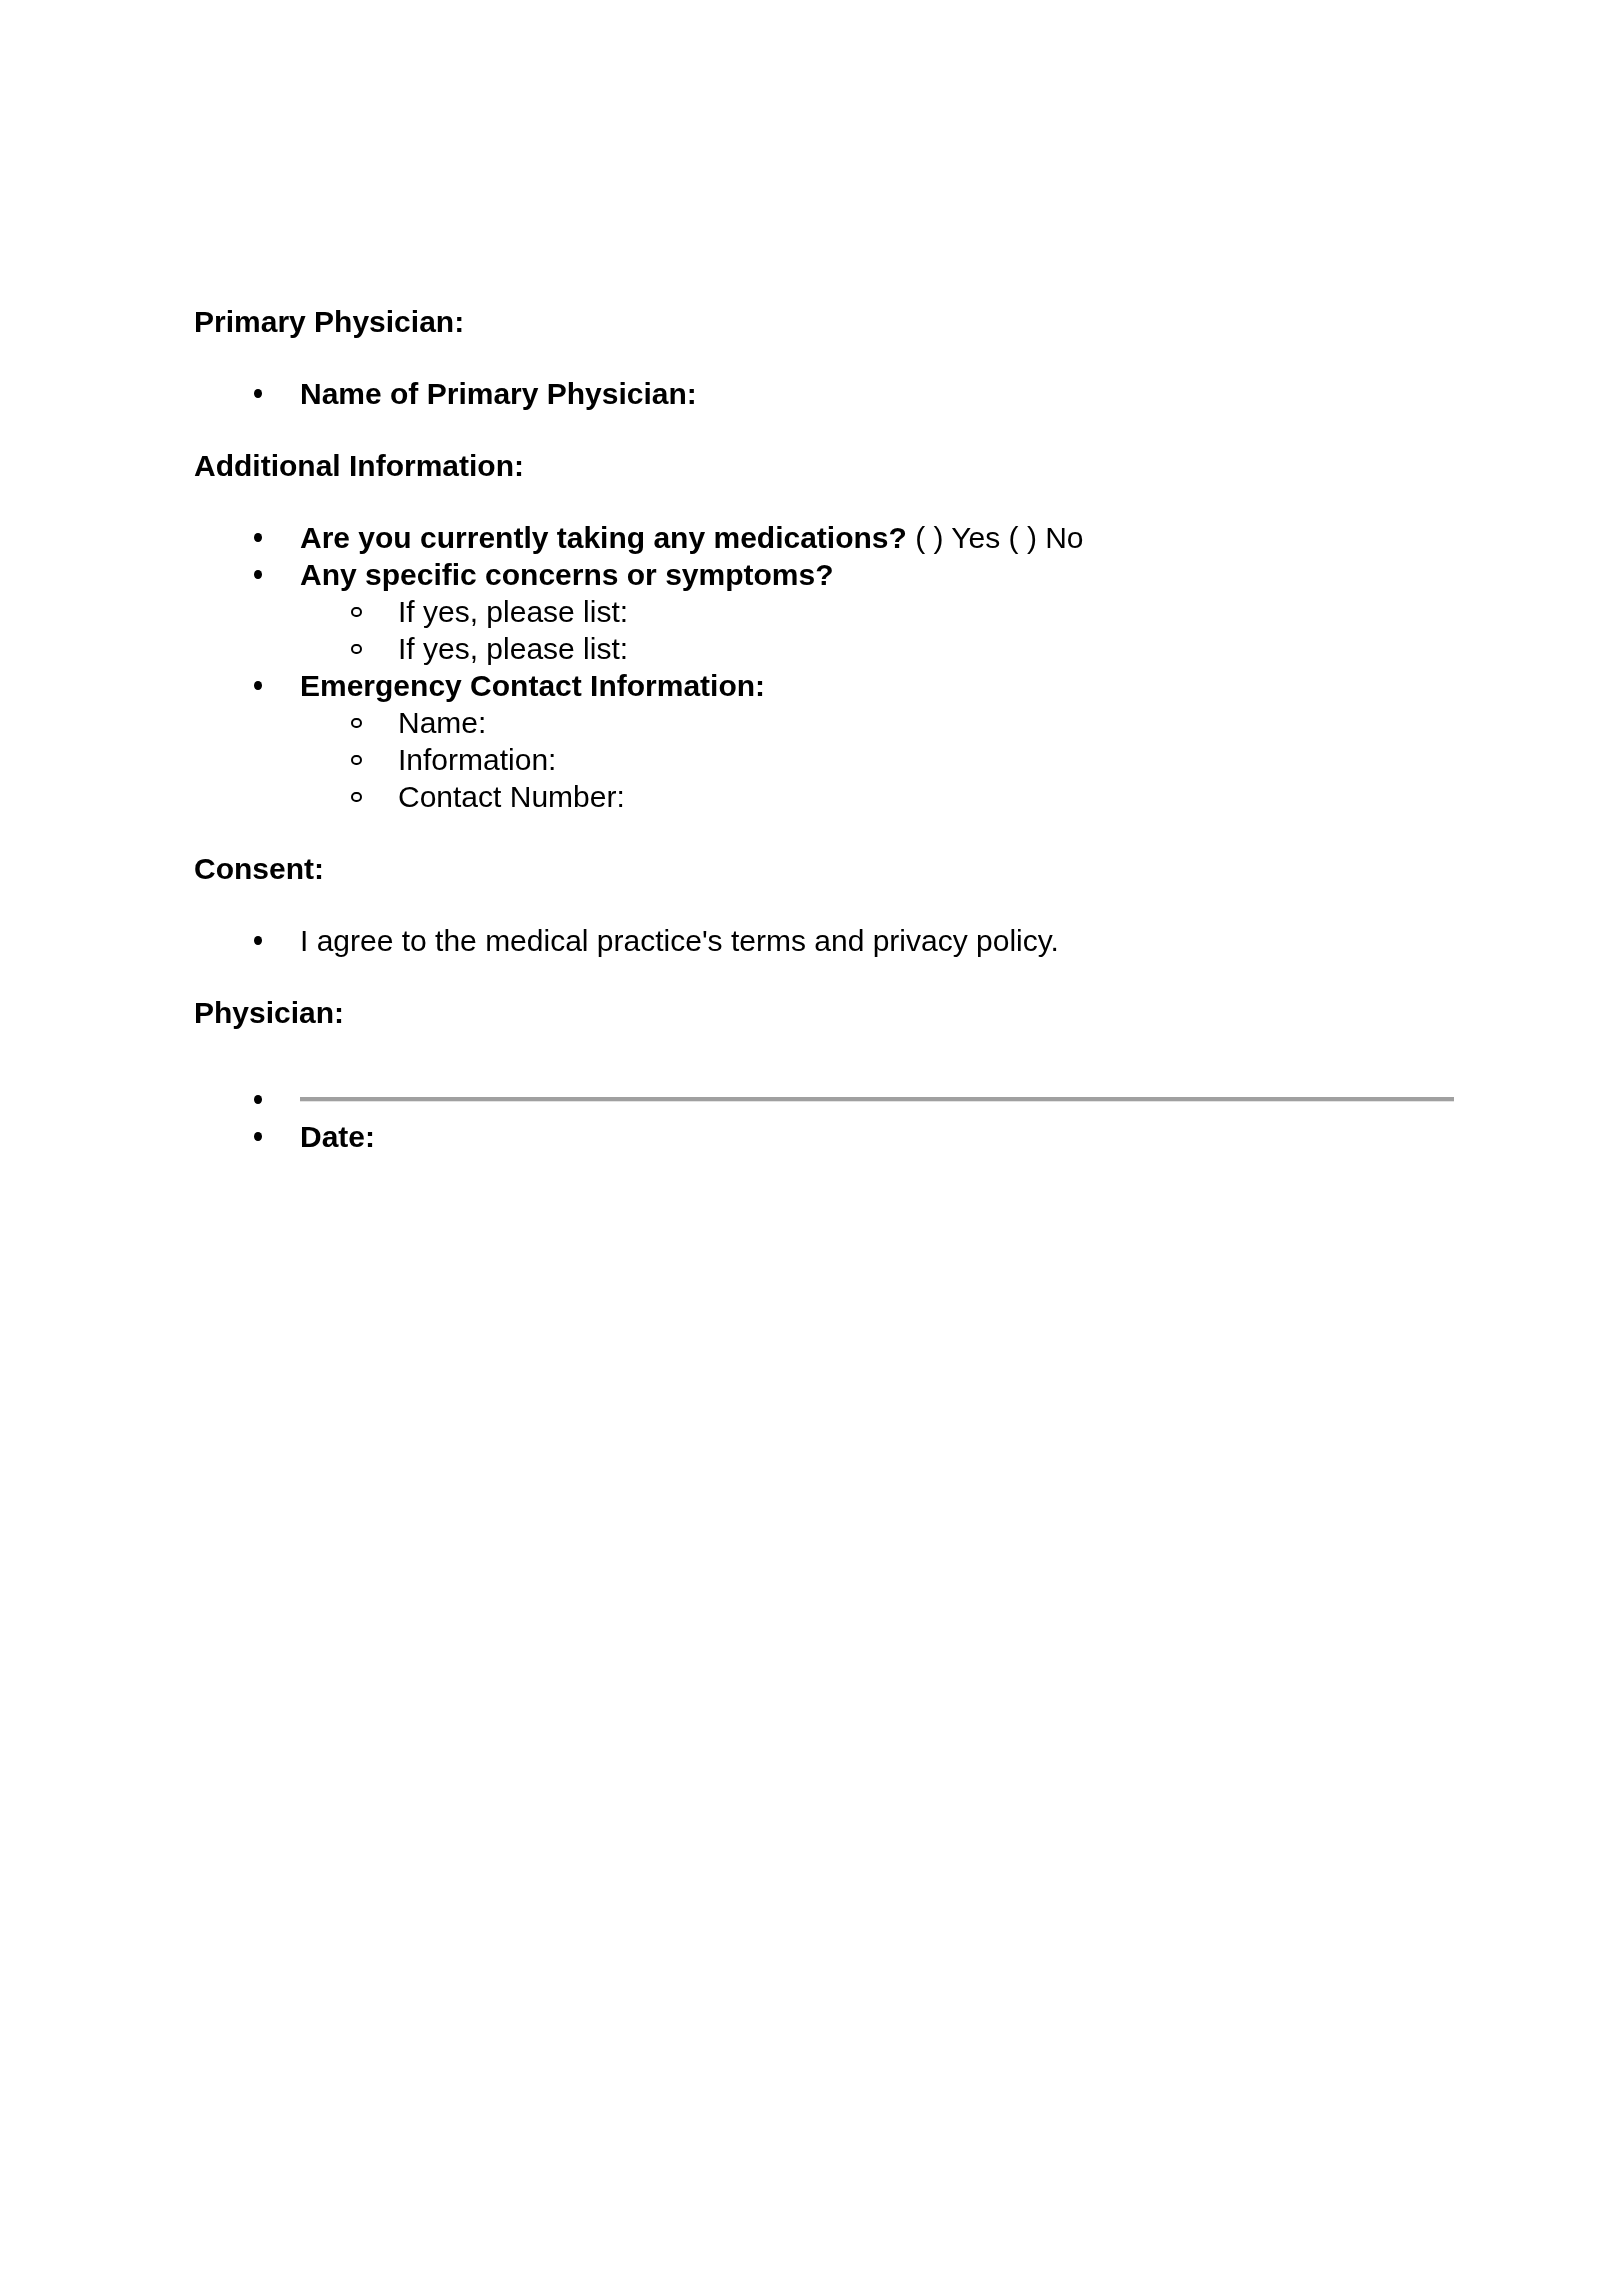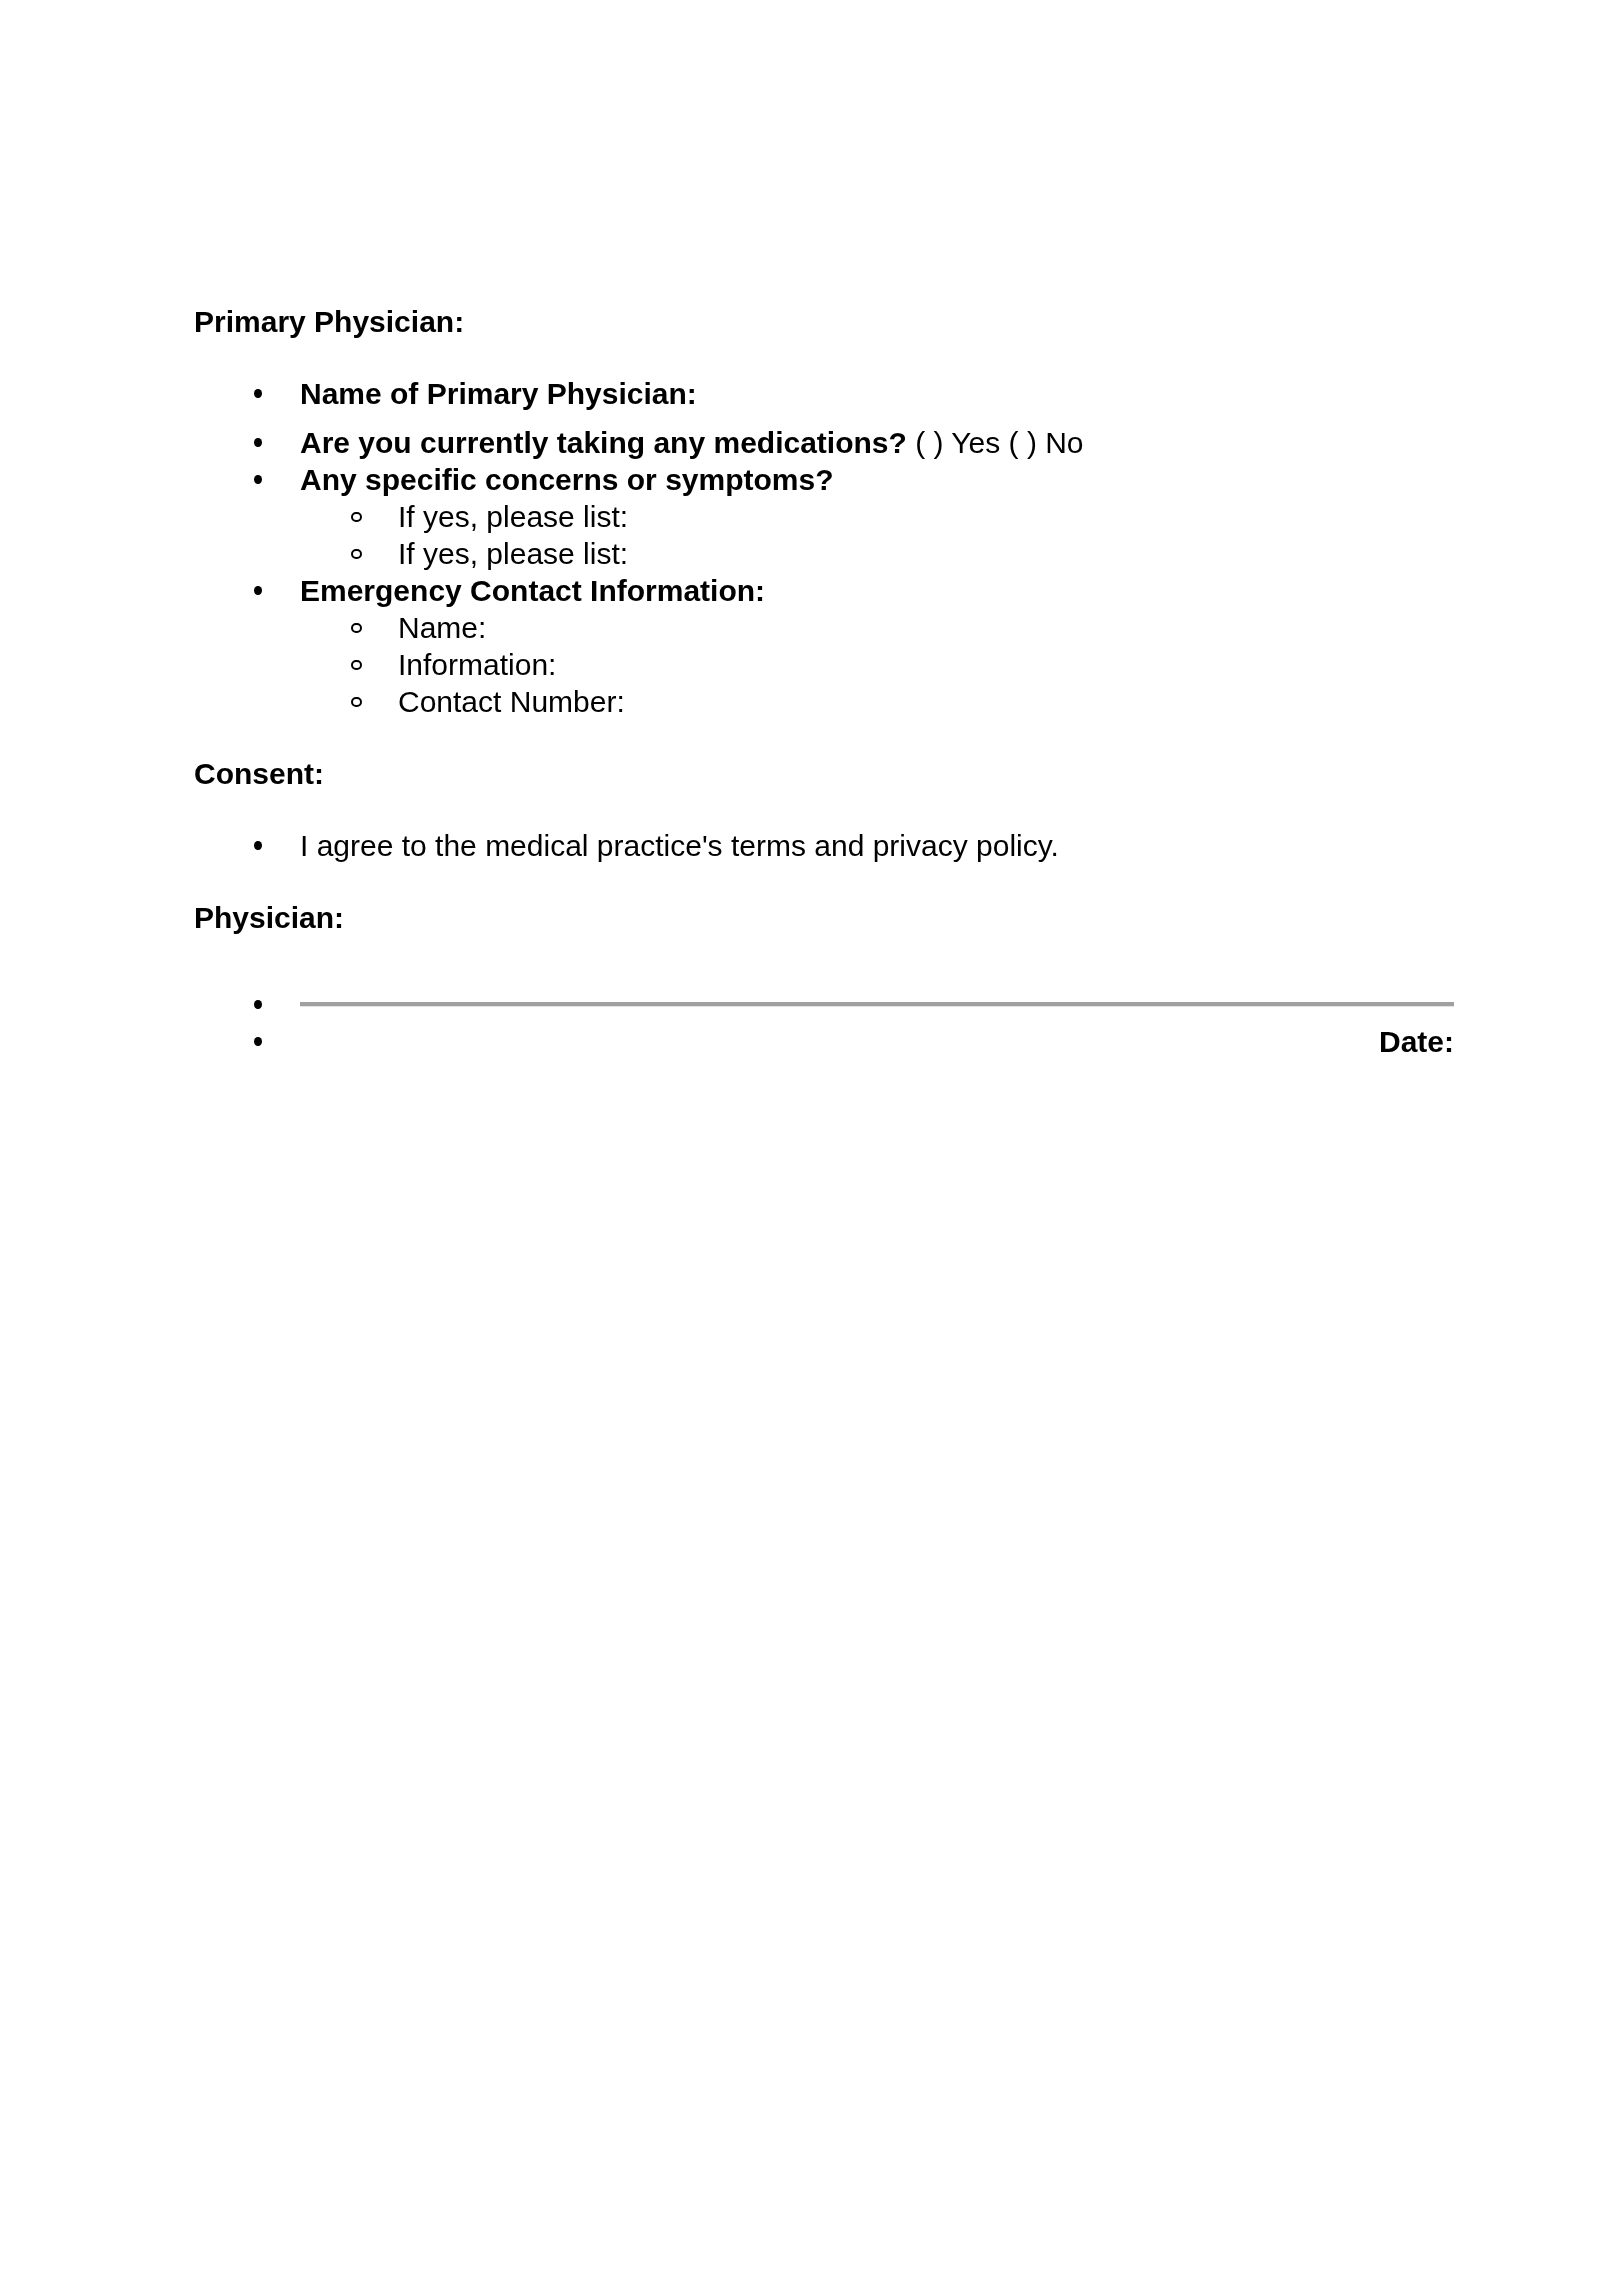--- a/index.html
+++ b/index.html
@@ -47,21 +47,21 @@
     position: absolute;
     left: 145px;
     top: 13.7px;
     width: 6.5px;
     height: 6.5px;
     border: 2px solid #000000;
     border-radius: 50%;
     background: transparent;
   }
   .bold { font-weight: 700; }
-  .sig-list { margin-top: 50px; text-align: right; }
+  .sig-list { margin-top: 50px; }
   .sig-item { display: flex; align-items: center; }
   .sig-line {
     flex: 1 1 auto;
     height: 3.3px;
     background: #a0a0a0;
     border-bottom: 1.3px solid #e3e3e3;
   }
 </style>
 </head>
 <body>
@@ -69,20 +69,21 @@
 <div class="page">
 
   <div class="heading">Primary Physician:</div>
   <ul class="list">
     <li class="li l1">
       <span class="dot"></span>
       <span class="bold">Name of Primary Physician:</span>
     </li>
   </ul>
 
+  <div class="heading">Additional Information:</div>
   <ul class="list">
     <li class="li l1">
       <span class="dot"></span>
       <span class="bold">Are you currently taking any medications?</span>
       <span>( ) Yes ( ) No</span>
     </li>
     <li class="li l1">
       <span class="dot"></span>
       <span class="bold">Any specific concerns or symptoms?</span>
     </li>

